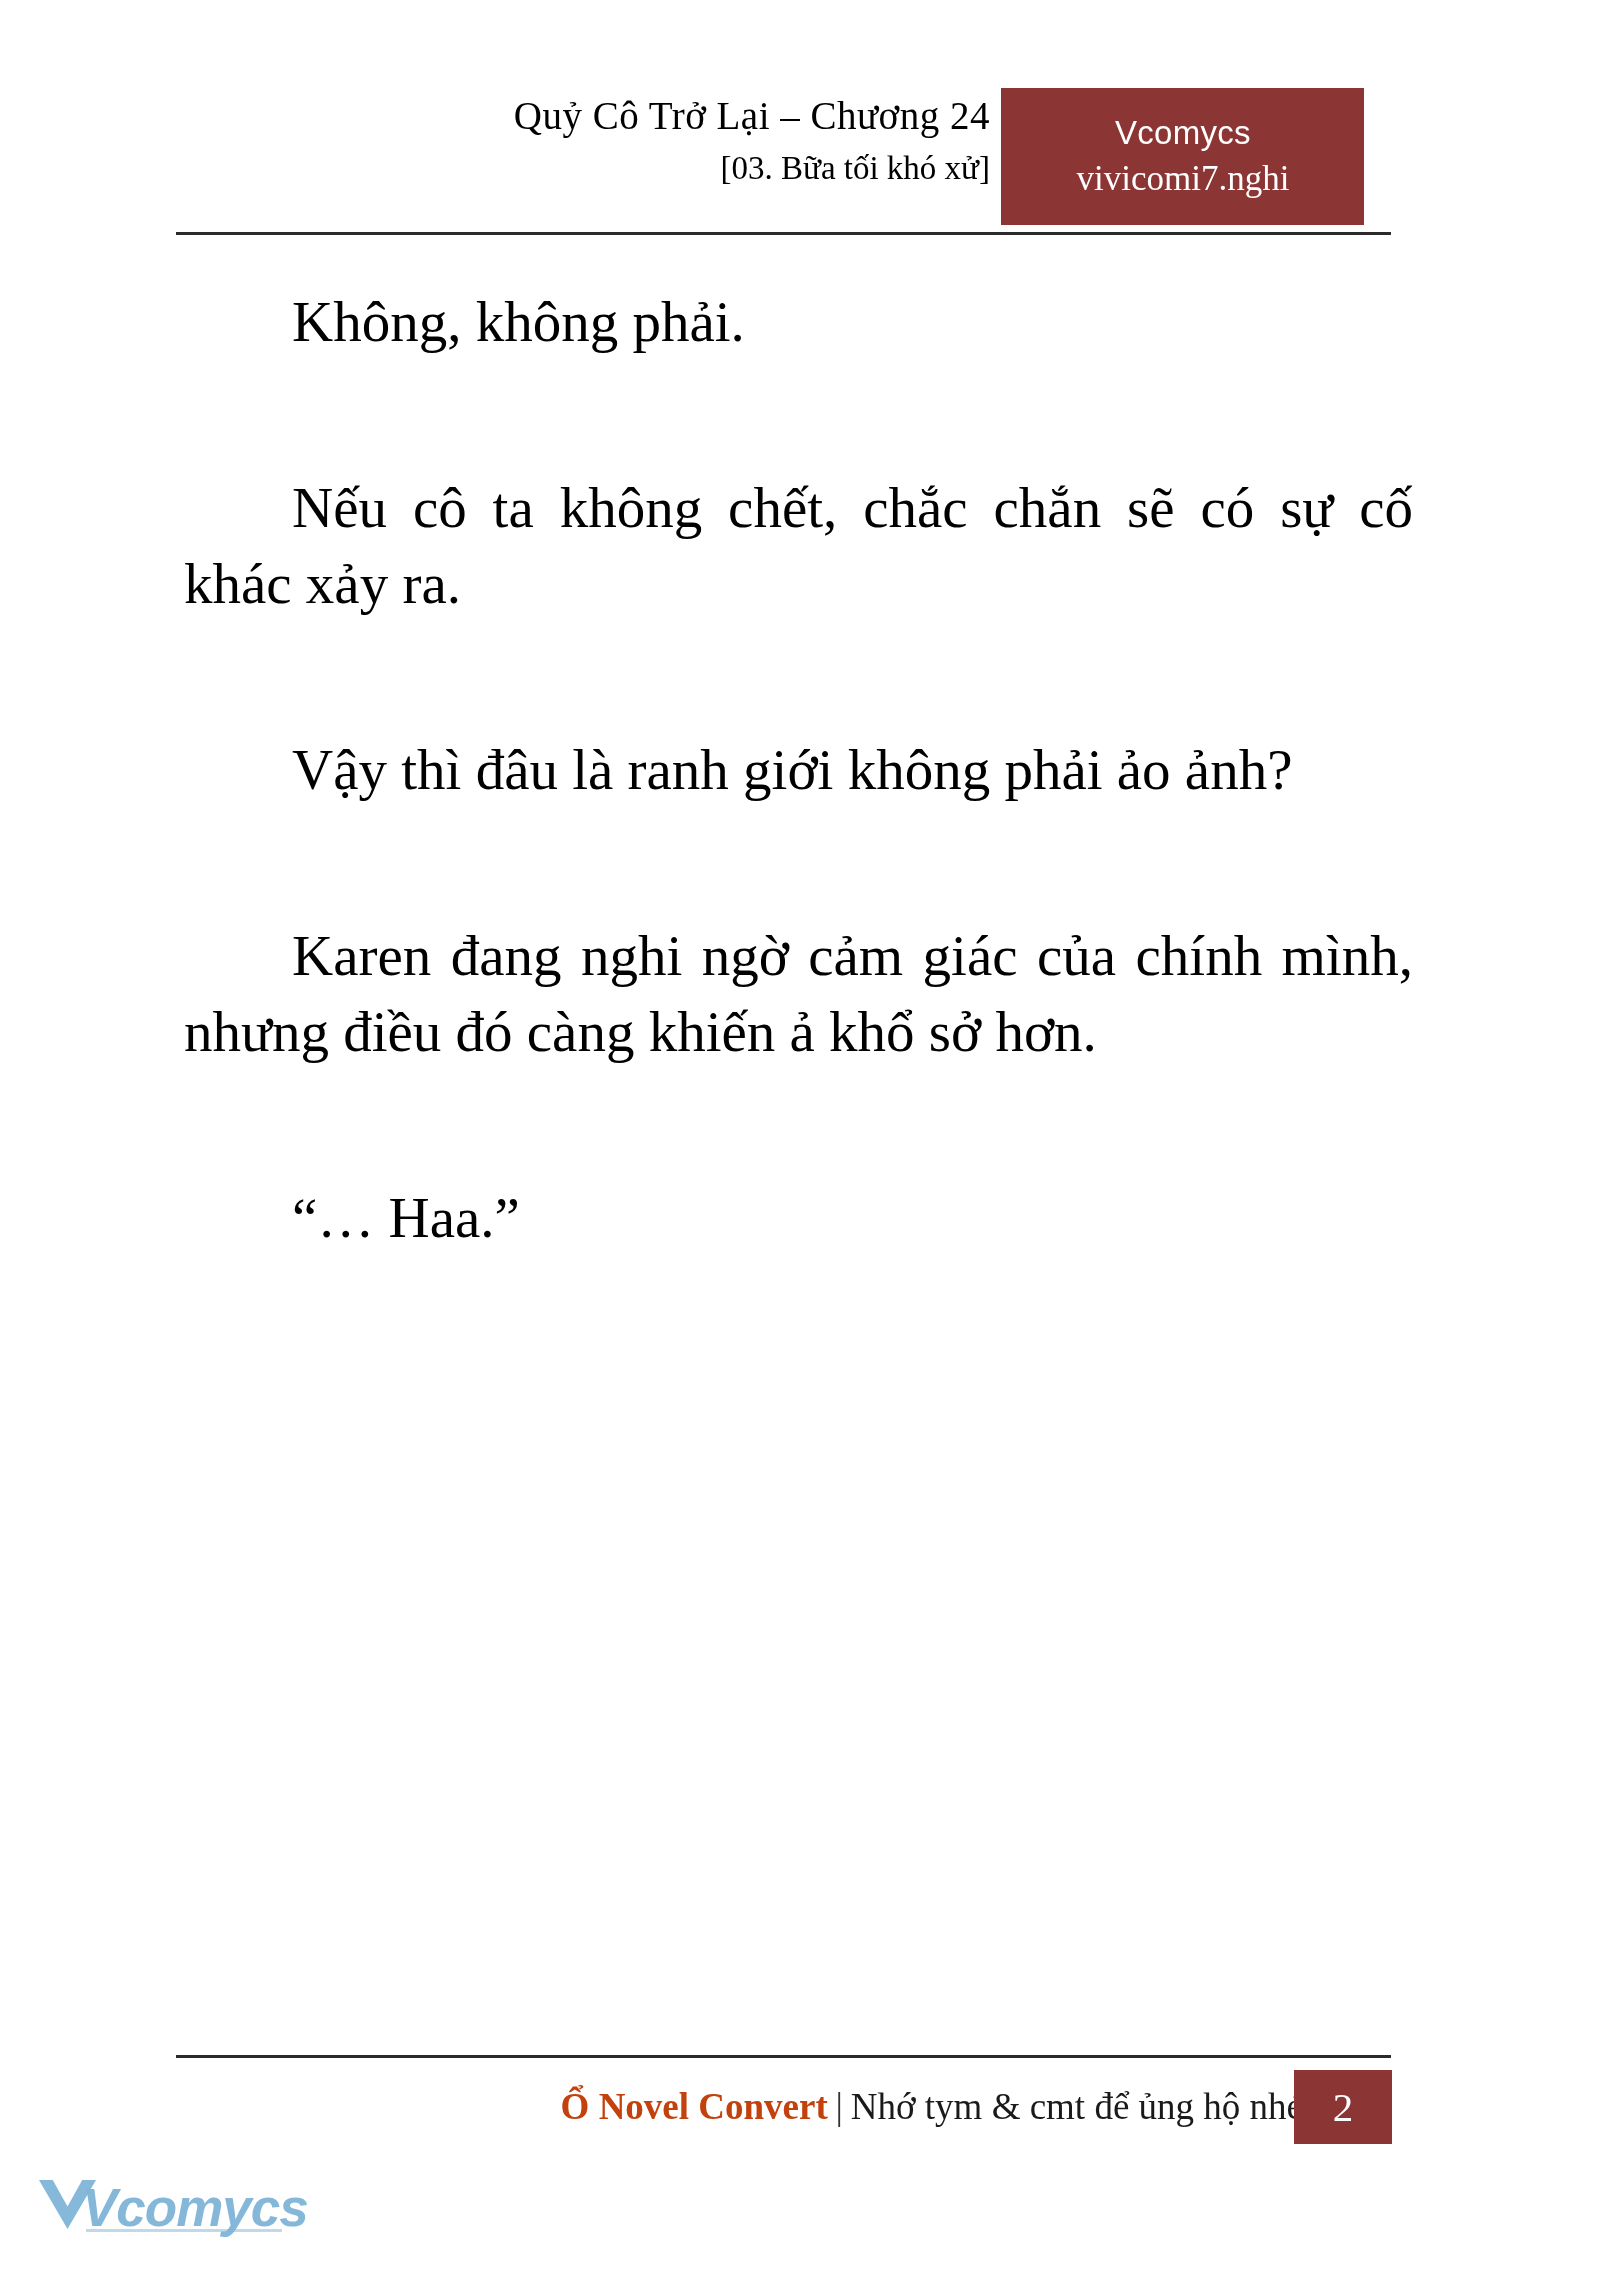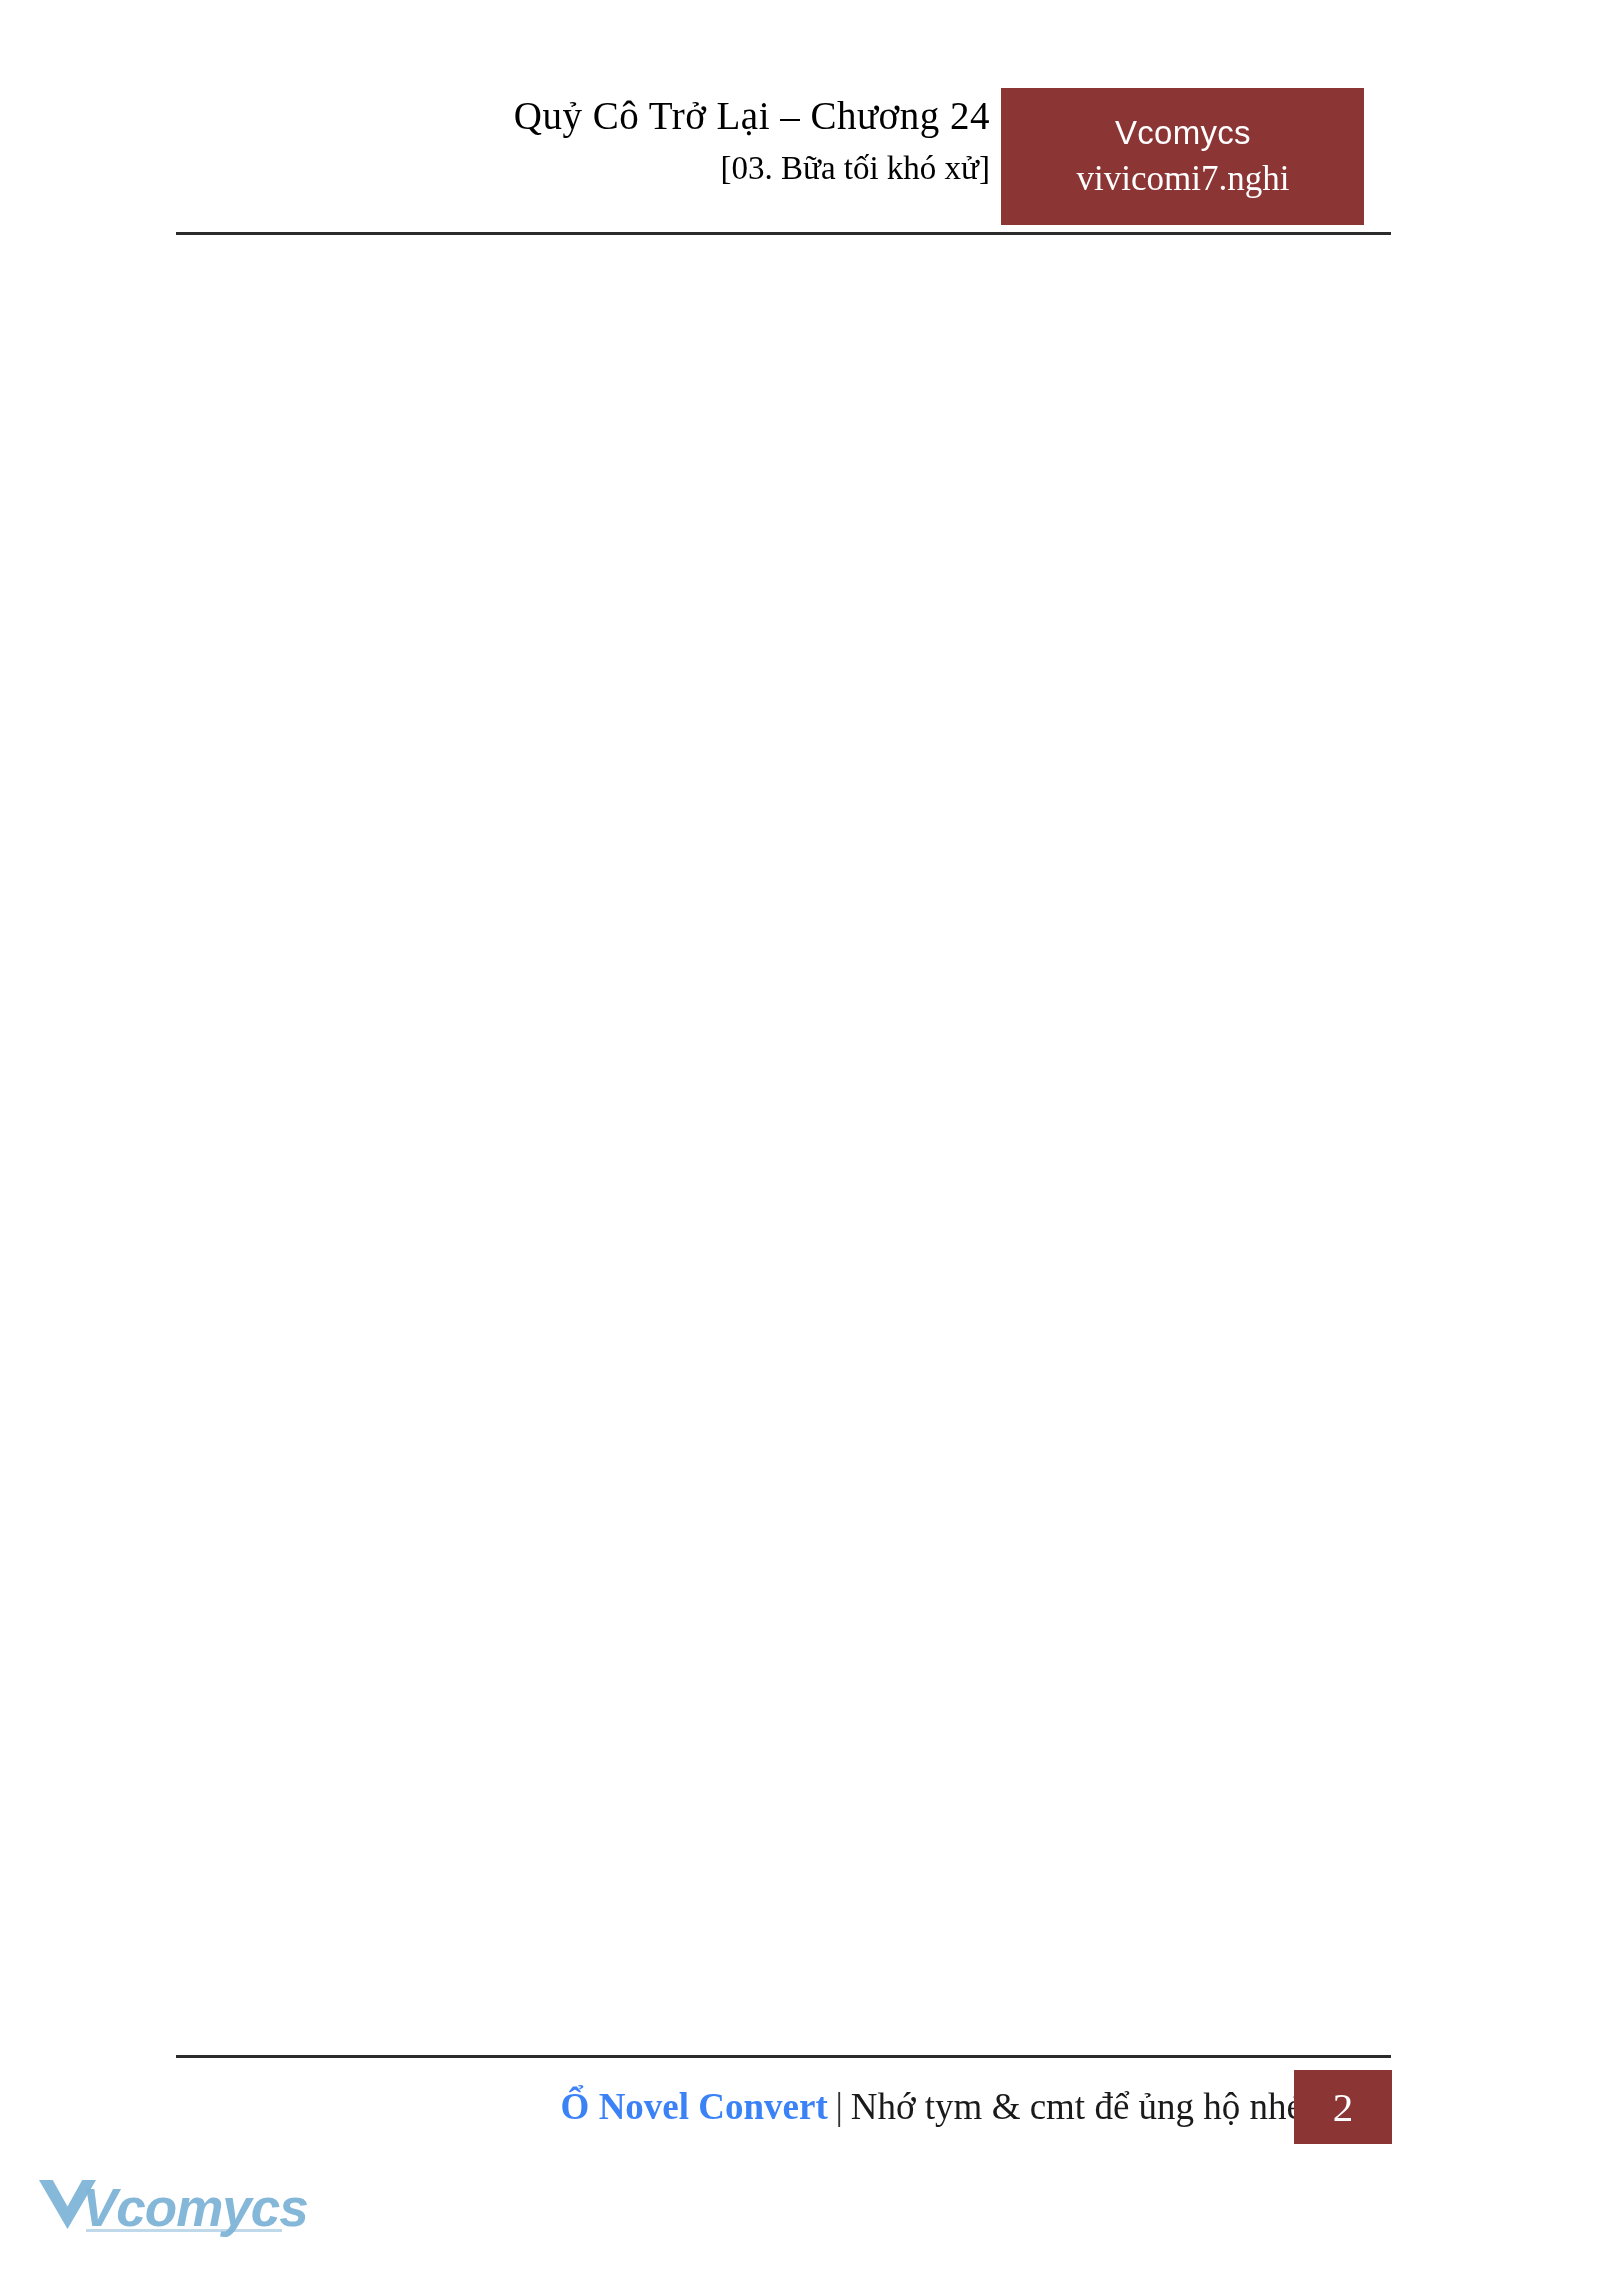--- a/index.html
+++ b/index.html
@@ -120,21 +120,21 @@
   }
   .footer-inner {
     position: absolute;
     right: 88px;
     top: 0;
     white-space: nowrap;
     font-size: 37px;
     line-height: 73px;
   }
   .footer-brand {
-    color: #3b82f6;
+    color: #c2410c;
     font-weight: bold;
     font-family: "Liberation Serif", serif;
   }
   .footer-sep {
     color: #333333;
     padding: 0 7.8px;
   }
   .footer-note {
     color: #1a1a1a;
     font-family: "Liberation Serif", serif;
@@ -201,20 +201,27 @@
       <div class="header-title">Quỷ Cô Trở Lại – Chương 24</div>
       <div class="header-subtitle">[03. Bữa tối khó xử]</div>
     </div>
     <div class="header-badge">
       <div class="brand">Vcomycs</div>
       <div class="site">vivicomi7.nghi</div>
     </div>
   </div>
   <div class="header-rule"></div>
 
+  <div class="content">
+    <p class="para">Không, không phải.</p>
+    <p class="para">Nếu cô ta không chết, chắc chắn sẽ có sự cố khác xảy ra.</p>
+    <p class="para">Vậy thì đâu là ranh giới không phải ảo ảnh?</p>
+    <p class="para">Karen đang nghi ngờ cảm giác của chính mình, nhưng điều đó càng khiến ả khổ sở hơn.</p>
+    <p class="para last">“… Haa.”</p>
+  </div>
 
   <div class="footer-rule"></div>
   <div class="footer">
     <div class="footer-inner">
       <span class="footer-brand">Ổ Novel Convert</span><span class="footer-sep">|</span><span class="footer-note">Nhớ tym &amp; cmt để ủng hộ nhé</span>
     </div>
   </div>
   <div class="page-number">2</div>
 
   <div class="watermark">

